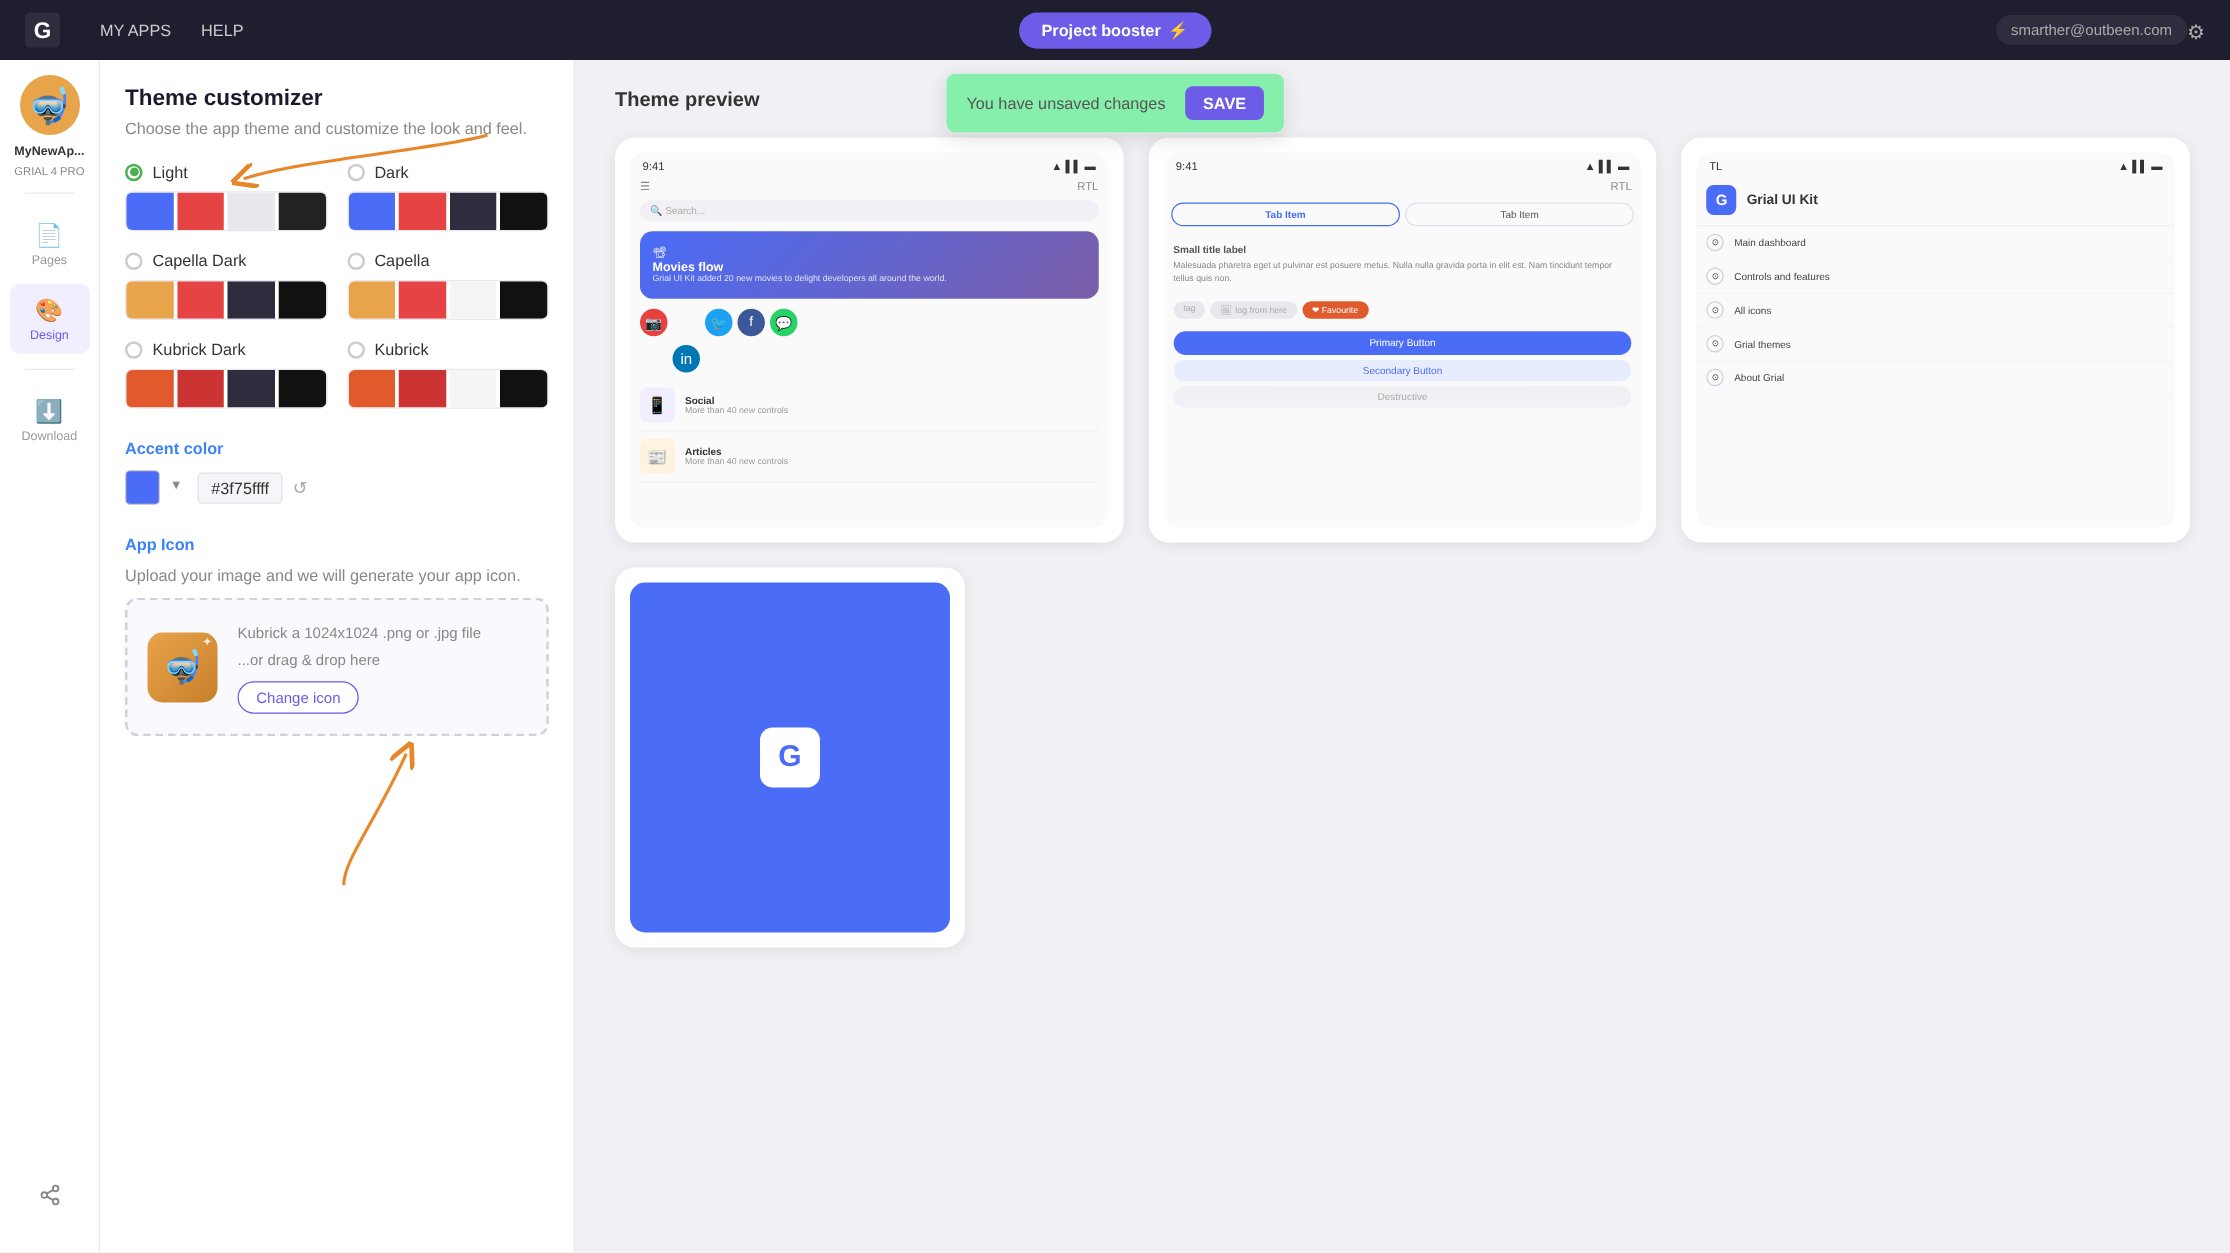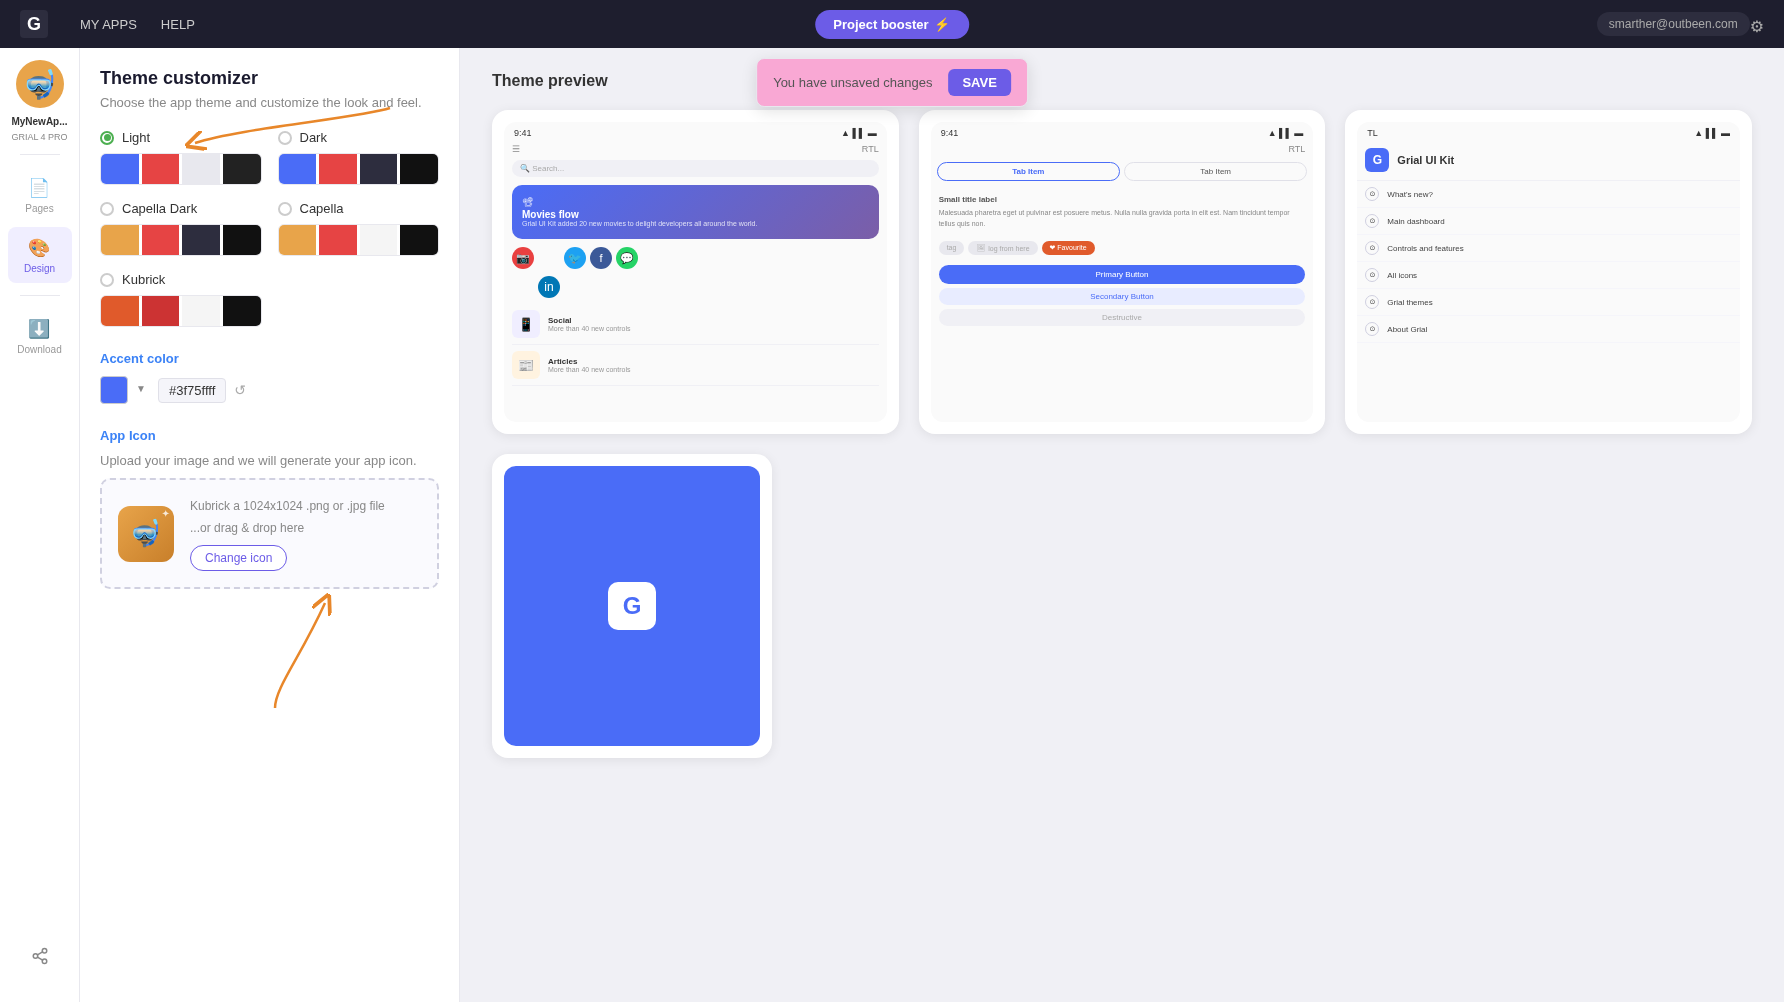--- a/index.html
+++ b/index.html
@@ -333,21 +333,21 @@
       font-size: 9px;
       color: #333;
     }
 
     
     .unsaved-banner {
       position: fixed;
       top: 58px;
       left: 50%;
       transform: translateX(-50%);
-      background: #f9a8d4;
+      background: #86efac;
       border: 1px solid #e8e8ee;
       border-radius: 8px;
       padding: 10px 16px;
       display: flex;
       align-items: center;
       gap: 16px;
       box-shadow: 0 4px 16px rgba(0,0,0,0.12);
       z-index: 100;
       font-size: 13px;
       color: #555;
@@ -616,20 +616,32 @@
           <span>Capella</span>
         </div>
         <div class="theme-swatch">
           <div class="swatch-block" style="background:#e8a44a;"></div>
           <div class="swatch-block" style="background:#e64444;"></div>
           <div class="swatch-block" style="background:#f5f5f5;"></div>
           <div class="swatch-block" style="background:#111;"></div>
         </div>
       </div>
 
+      <div class="theme-option">
+        <div class="theme-option-label">
+          <span class="radio"></span>
+          <span>Kubrick Dark</span>
+        </div>
+        <div class="theme-swatch">
+          <div class="swatch-block" style="background:#e05a2b;"></div>
+          <div class="swatch-block" style="background:#cc3333;"></div>
+          <div class="swatch-block" style="background:#2d2d3e;"></div>
+          <div class="swatch-block" style="background:#111;"></div>
+        </div>
+      </div>
 
       <div class="theme-option">
         <div class="theme-option-label">
           <span class="radio"></span>
           <span>Kubrick</span>
         </div>
         <div class="theme-swatch">
           <div class="swatch-block" style="background:#e05a2b;"></div>
           <div class="swatch-block" style="background:#cc3333;"></div>
           <div class="swatch-block" style="background:#f5f5f5;"></div>
@@ -758,24 +770,20 @@
           <div class="phone-status-bar">
             <span>TL</span>
             <span>▲ ▌▌ ▬</span>
           </div>
           <div class="phone3-header">
             <div class="phone3-g">G</div>
             <div class="phone3-title">Grial UI Kit</div>
           </div>
           <div class="phone3-item">
             <div class="phone3-dot">⊙</div>
-            <span>What's new?</span>
-          </div>
-          <div class="phone3-item">
-            <div class="phone3-dot">⊙</div>
             <span>Main dashboard</span>
           </div>
           <div class="phone3-item">
             <div class="phone3-dot">⊙</div>
             <span>Controls and features</span>
           </div>
           <div class="phone3-item">
             <div class="phone3-dot">⊙</div>
             <span>All icons</span>
           </div>

